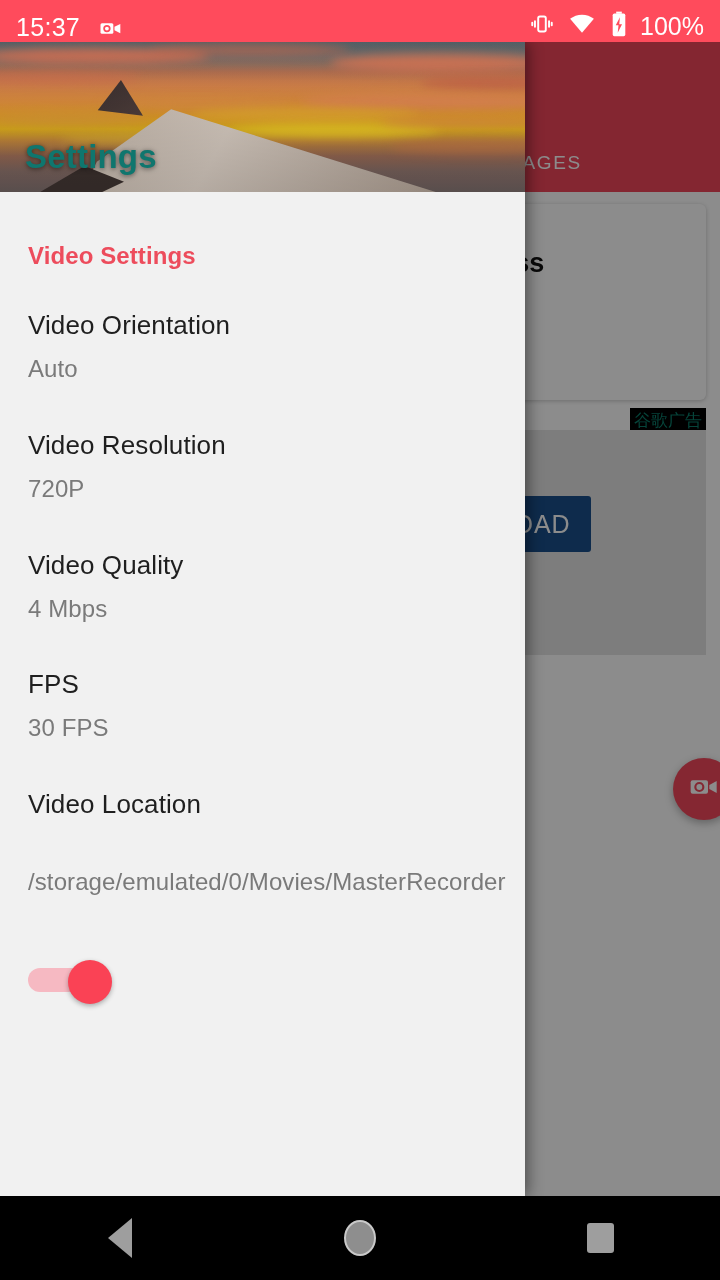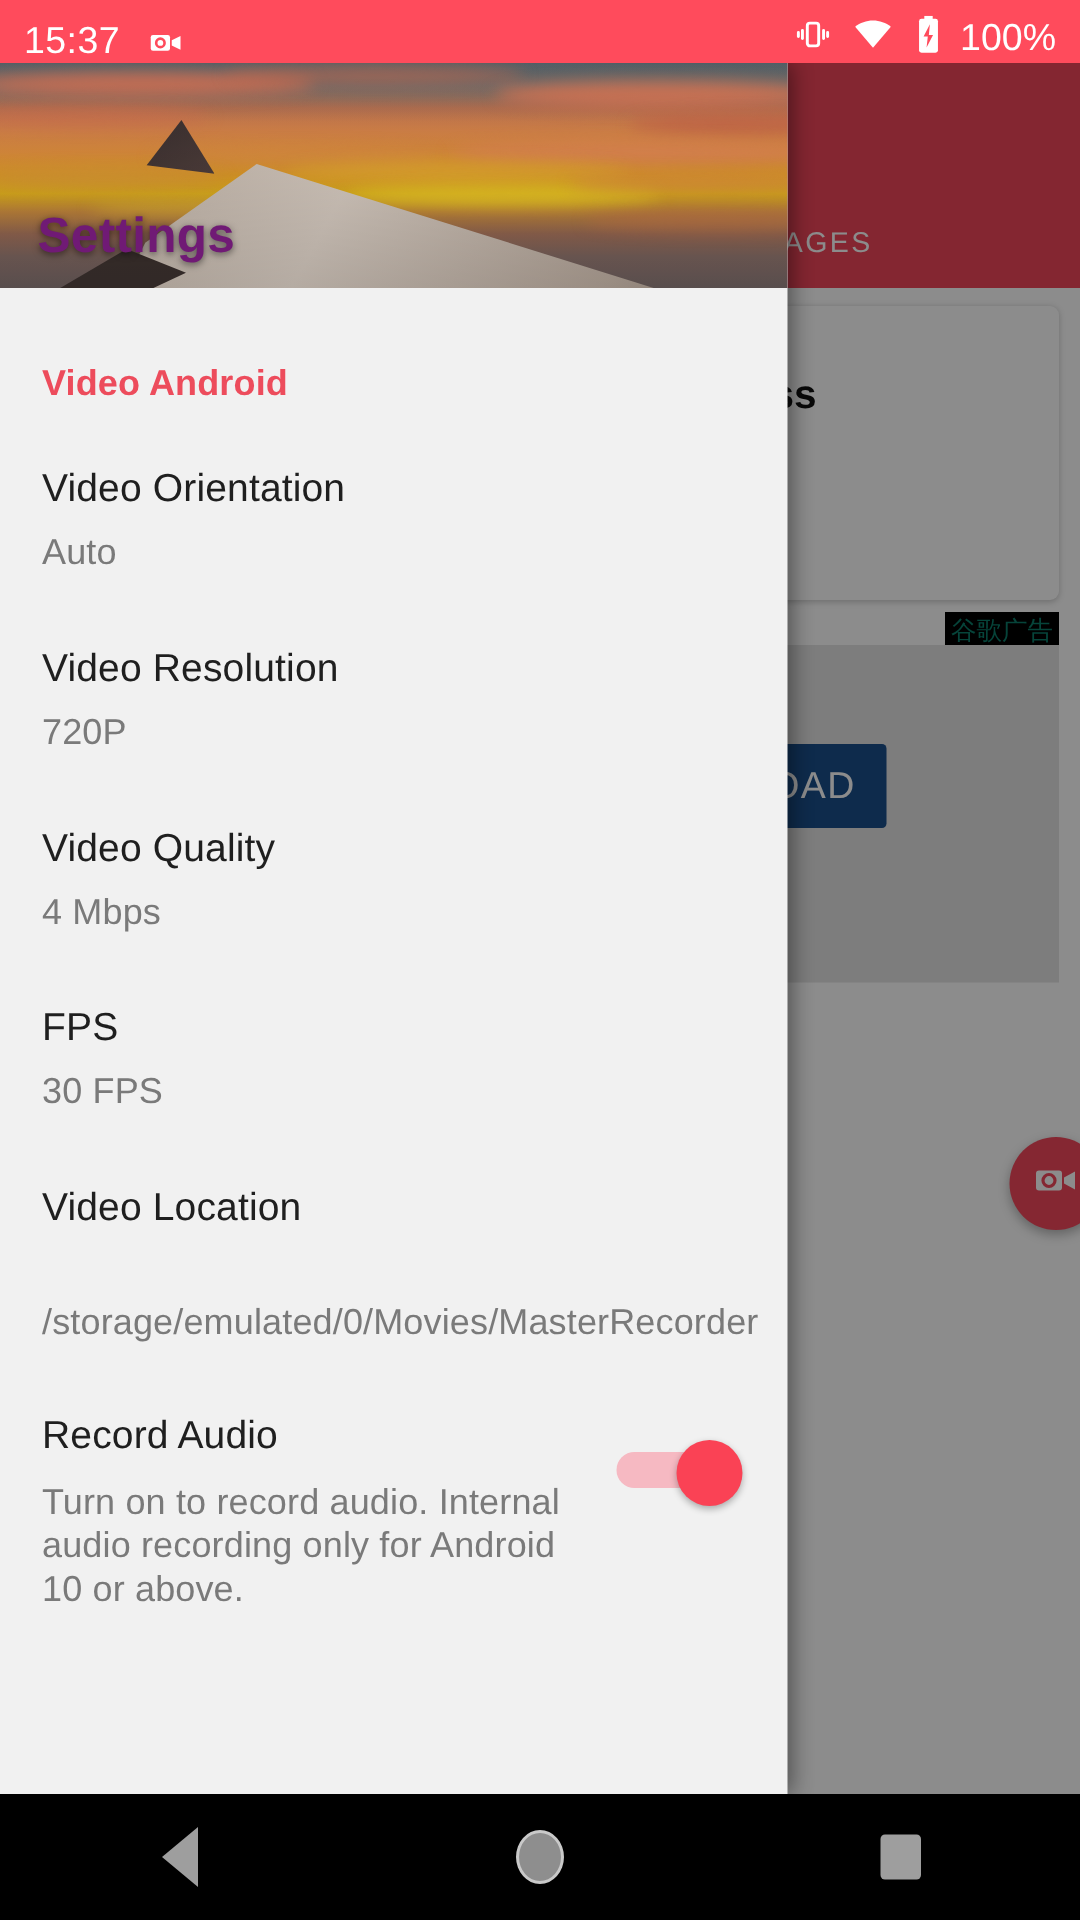--- a/index.html
+++ b/index.html
@@ -78,21 +78,21 @@
   #wing { position:absolute; left:78px; top:36px; width:470px; height:160px;
           background:linear-gradient(120deg,#CBBDB0 0%,#E2D6CB 32%,#BFAFA2 70%,#8B7B70 100%);
           clip-path:polygon(4% 50%, 20% 18%, 100% 96%, 100% 100%, 0% 100%, 0% 72%);
           transform:rotate(-1deg); }
   #winglet { position:absolute; left:85px; top:38px; width:58px; height:56px;
              background:linear-gradient(150deg,#3A3030,#5B4743);
              clip-path:polygon(62% 0%, 100% 64%, 22% 54%); }
   #flap { position:absolute; left:38px; top:124px; width:86px; height:44px;
           background:#3E3330; clip-path:polygon(54% 0%, 100% 36%, 30% 100%, 0% 62%); }
   #hdr-shade { position:absolute; inset:0; background:linear-gradient(to bottom, rgba(0,0,0,.06), rgba(0,0,0,.20)); }
-  #drawer-title { position:absolute; left:25px; bottom:16px; color:#701a75; font-size:33px;
+  #drawer-title { position:absolute; left:25px; bottom:16px; color:#0f766e; font-size:33px;
                   font-weight:bold; text-shadow:0 1px 5px rgba(0,0,0,.55); letter-spacing:.2px; }
 
   #drawer-list { position:relative; padding:0 0 0 0; }
   #section-title { color:#ED4C5C; font-size:24px; font-weight:bold; padding:50px 0 0 28px; letter-spacing:.1px; }
 
   .pref { position:relative; padding:0 28px; }
   .pref-title { color:#1F1F1F; font-size:26px; font-weight:400; letter-spacing:.1px; }
   .pref-sum { color:#7A7A7A; font-size:24px; font-weight:400; line-height:1.2; letter-spacing:.1px; }
   .pref-row { display:flex; align-items:flex-start; }
   .pref-text { flex:1; padding-right:12px; }
@@ -180,21 +180,21 @@
       <div id="wing"></div>
       <div id="winglet"></div>
       <div id="flap"></div>
       <div id="hdr-shade"></div>
 
       <div id="drawer-title">Settings</div>
     </div>
 
     <div id="drawer-list">
 
-      <div id="section-title">Video Android</div>
+      <div id="section-title">Video Settings</div>
 
       <div class="pref" style="padding-top:40px;">
         <div class="pref-title">Video Orientation</div>
         <div class="pref-sum" style="padding-top:14px;">Auto</div>
       </div>
 
       <div class="pref" style="padding-top:46px;">
         <div class="pref-title">Video Resolution</div>
         <div class="pref-sum" style="padding-top:14px;">720P</div>
       </div>
@@ -209,24 +209,20 @@
         <div class="pref-sum" style="padding-top:14px;">30 FPS</div>
       </div>
 
       <div class="pref" style="padding-top:46px;">
         <div class="pref-title">Video Location</div>
         <div class="pref-sum" style="padding-top:48px;">/storage/emulated/0/Movies/MasterRecorder</div>
       </div>
 
       <div class="pref" style="padding-top:44px;">
         <div class="pref-row">
-          <div class="pref-text">
-            <div class="pref-title">Record Audio</div>
-            <div class="pref-sum" style="padding-top:16px;">Turn on to record audio. Internal audio recording only for Android 10 or above.</div>
-          </div>
           <div class="switch">
             <div class="track"></div>
             <div class="thumb"></div>
           </div>
         </div>
       </div>
 
     </div>
   </div>
 

